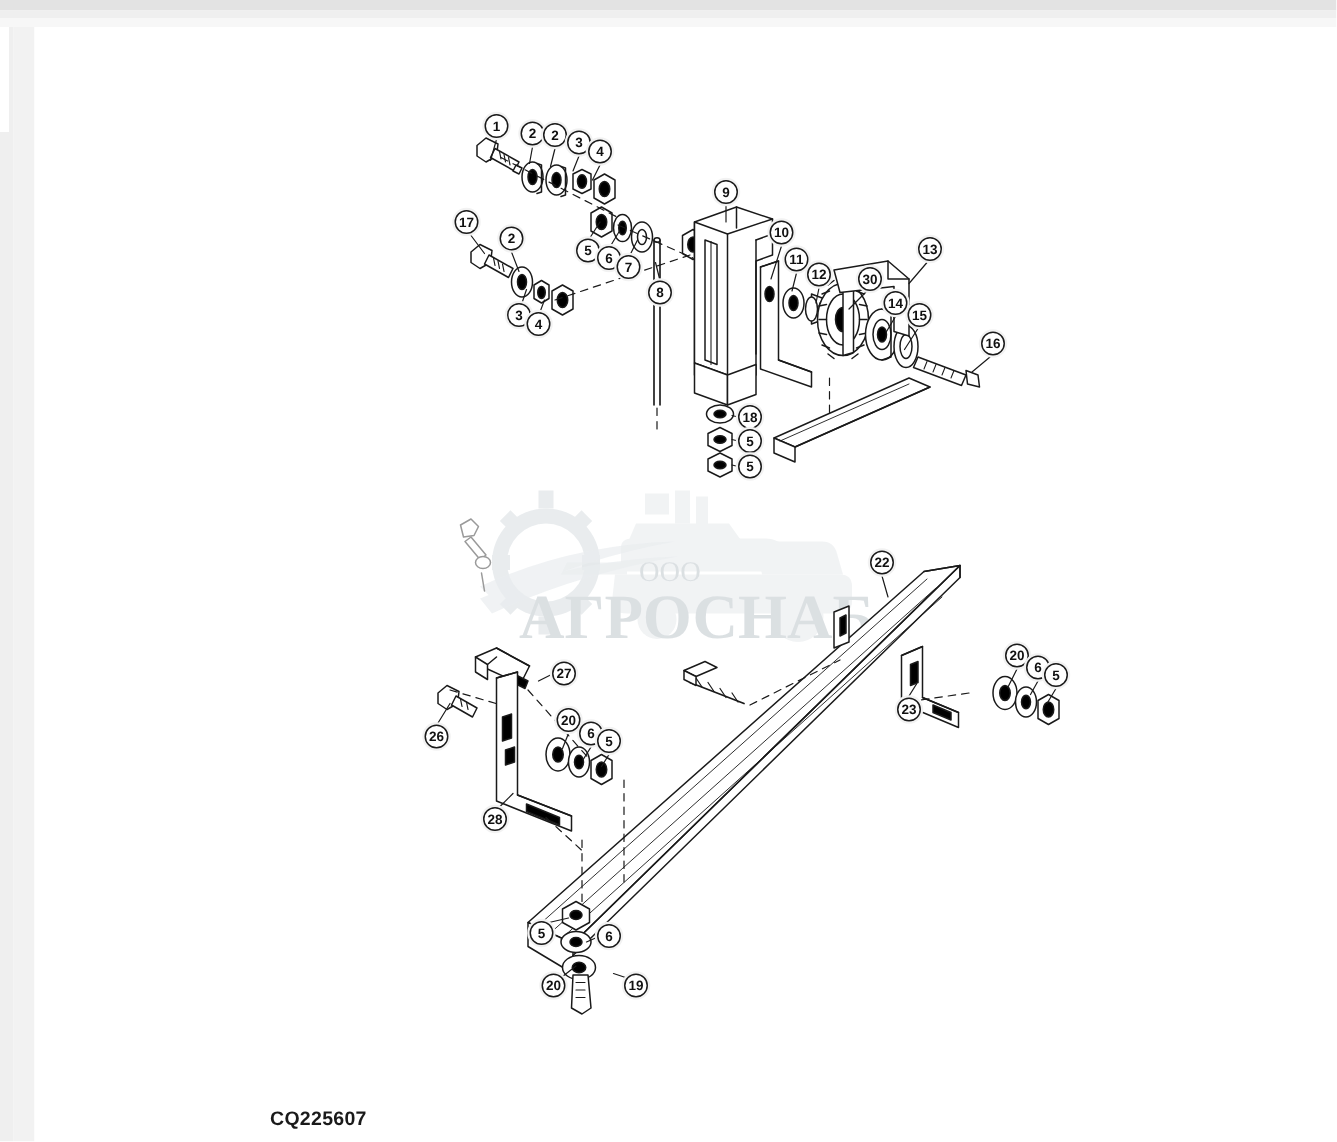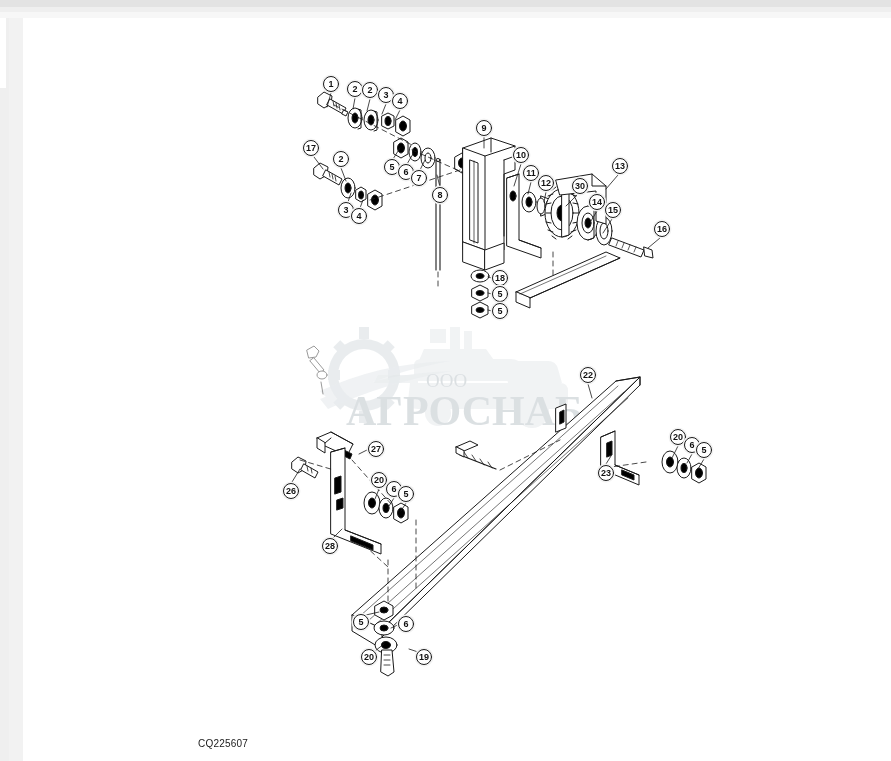--- a/index.html
+++ b/index.html
@@ -23,23 +23,23 @@
   #canvas svg{position:absolute;left:0;top:0;}
 
   
   #watermark{
     position:absolute;left:318px;top:325px;width:268px;height:110px;
     opacity:.30;pointer-events:none;
   }
 
   
   #drawing-code{
-    position:absolute;left:198px;top:738px;
+    position:absolute;left:180px;top:738px;
     font-family:"Liberation Sans",sans-serif;
-    font-size:10px;font-weight:normal;color:#1a1a1a;letter-spacing:.2px;
+    font-size:13px;font-weight:bold;color:#1a1a1a;letter-spacing:.2px;
     white-space:nowrap;
   }
   .cal-txt{font-family:"Liberation Sans",sans-serif;font-size:9px;font-weight:bold;fill:#111;}
 </style>
 </head>
 <body>
 
 <div id="top-band"></div>
 <div id="top-band2"></div>
 <div id="top-band3"></div>

